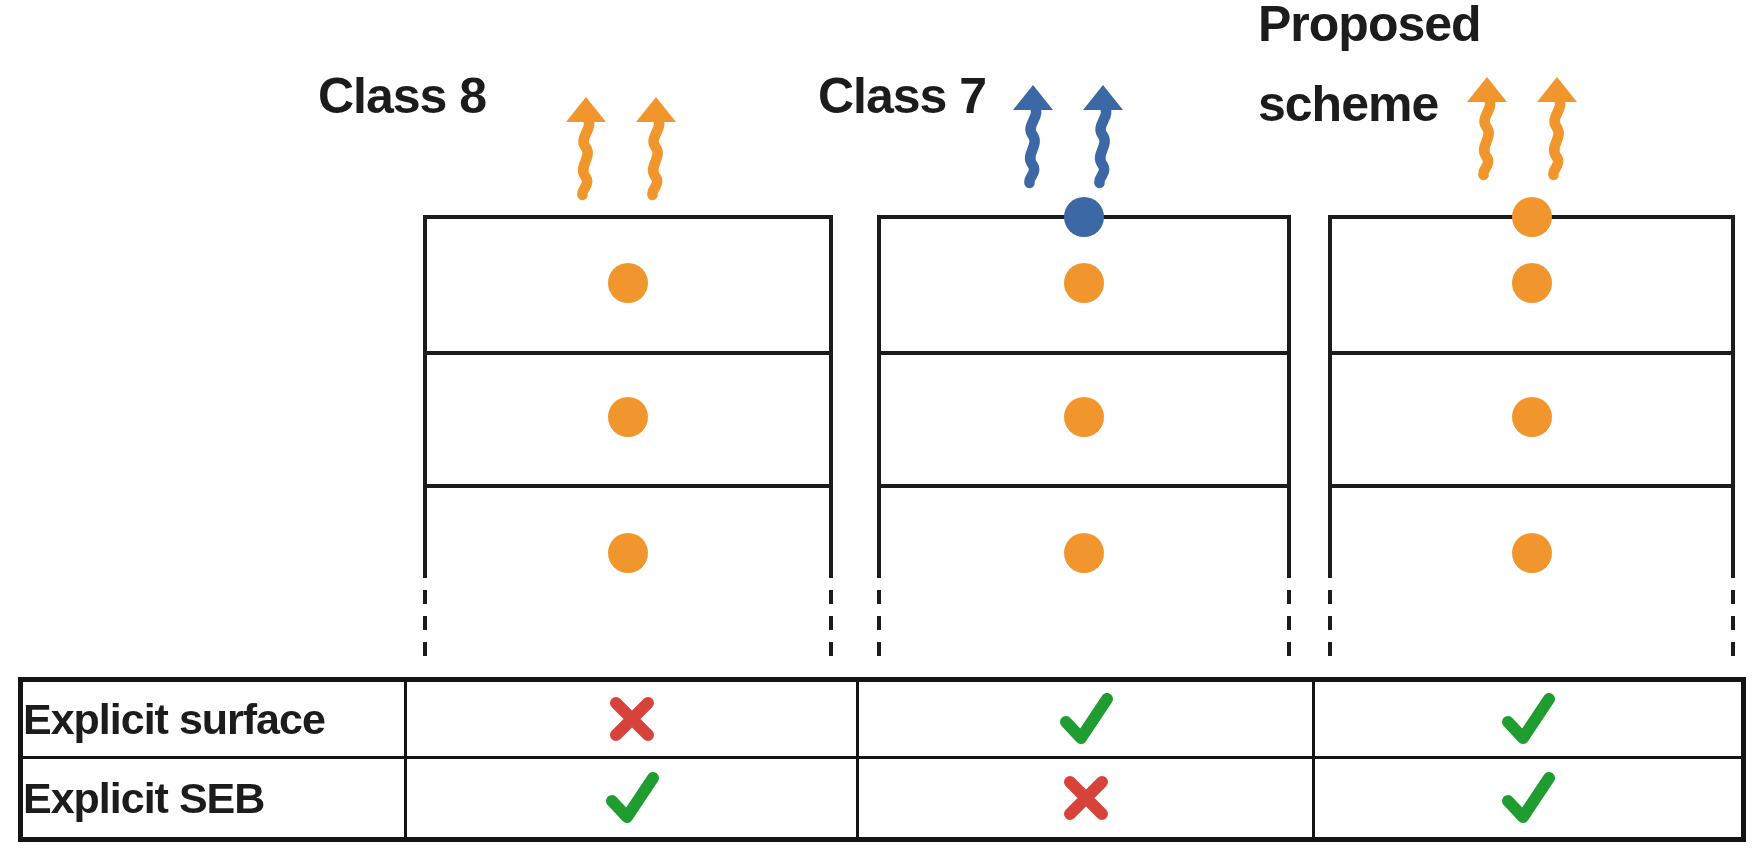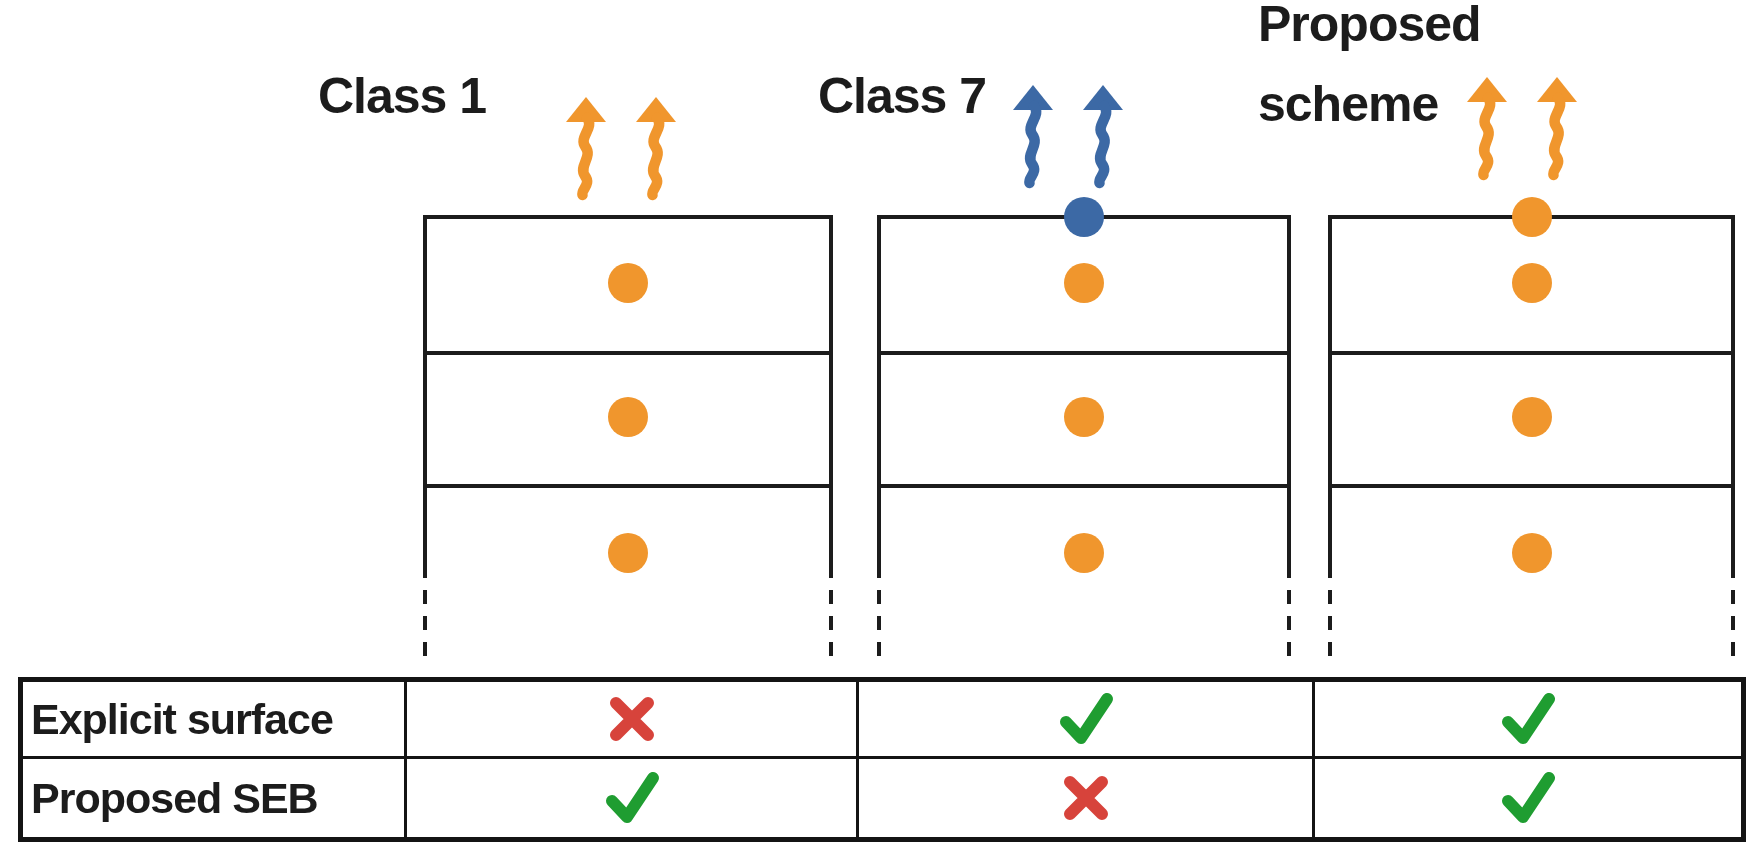--- a/index.html
+++ b/index.html
@@ -18,29 +18,29 @@
   .dash{position:absolute;width:4px;height:66px;top:371px;
         background:repeating-linear-gradient(to bottom,#1c1c1c 0 14px,transparent 14px 26px);}
 
   .cmp-table{position:absolute;left:18px;top:677px;border:5px solid #141414;
              display:grid;grid-template-columns:384px 452px 456px 426px;
              grid-template-rows:77px 78px;background:#fff;}
   .cell{box-sizing:border-box;display:flex;align-items:center;justify-content:center;
         border:0 solid #141414;}
   .cell.br{border-right-width:3px;}
   .cell.bb{border-bottom-width:3px;}
-  .cell.lbl{justify-content:flex-start;padding-left:8px;font-size:43px;font-weight:700;
+  .cell.lbl{justify-content:flex-start;padding-left:0;font-size:43px;font-weight:700;
             letter-spacing:-1px;color:#1c1c1c;white-space:nowrap;}
 </style>
 </head>
 <body>
 
 <div class="canvas">
   <div id="schemes">
-      <div class="scheme-label" style="left: 318px; top: 56px; width: 250px;">Class 1</div>
+      <div class="scheme-label" style="left: 318px; top: 56px; width: 250px;">Class 8</div>
       <div class="arrow-pair" style="left: 565px; top: 96px;">
         <svg width="42" height="106" viewBox="0 0 42 106">
           <polygon points="21,1 41,26 1,26" fill="#F0962D"></polygon>
           <path d="M22 22 C30 32 13 41 20.5 51 C28 61 13 70 20 80 C26.5 88.5 16 93 17.5 99" stroke="#F0962D" stroke-width="10.5" fill="none" stroke-linecap="round"></path>
         </svg>
         <svg width="42" height="106" viewBox="0 0 42 106">
           <polygon points="21,1 41,26 1,26" fill="#F0962D"></polygon>
           <path d="M22 22 C30 32 13 41 20.5 51 C28 61 13 70 20 80 C26.5 88.5 16 93 17.5 99" stroke="#F0962D" stroke-width="10.5" fill="none" stroke-linecap="round"></path>
         </svg>
       </div>
@@ -106,21 +106,21 @@
       <div class="cell br bb">
         <svg width="62" height="62" viewBox="0 0 62 62">
           <path d="M11 34 L26 50 L52 11" fill="none" stroke="#1F9D31" stroke-width="12" stroke-linecap="round" stroke-linejoin="round"></path>
         </svg>
       </div>
       <div class="cell bb">
         <svg width="62" height="62" viewBox="0 0 62 62">
           <path d="M11 34 L26 50 L52 11" fill="none" stroke="#1F9D31" stroke-width="12" stroke-linecap="round" stroke-linejoin="round"></path>
         </svg>
       </div>
-      <div class="cell lbl br">Proposed SEB</div>
+      <div class="cell lbl br">Explicit SEB</div>
       <div class="cell br">
         <svg width="62" height="62" viewBox="0 0 62 62">
           <path d="M11 34 L26 50 L52 11" fill="none" stroke="#1F9D31" stroke-width="12" stroke-linecap="round" stroke-linejoin="round"></path>
         </svg>
       </div>
       <div class="cell br">
         <svg width="56" height="56" viewBox="0 0 56 56">
           <path d="M12 12 L44 44 M44 12 L12 44" fill="none" stroke="#D7433B" stroke-width="12" stroke-linecap="round"></path>
         </svg>
       </div>

